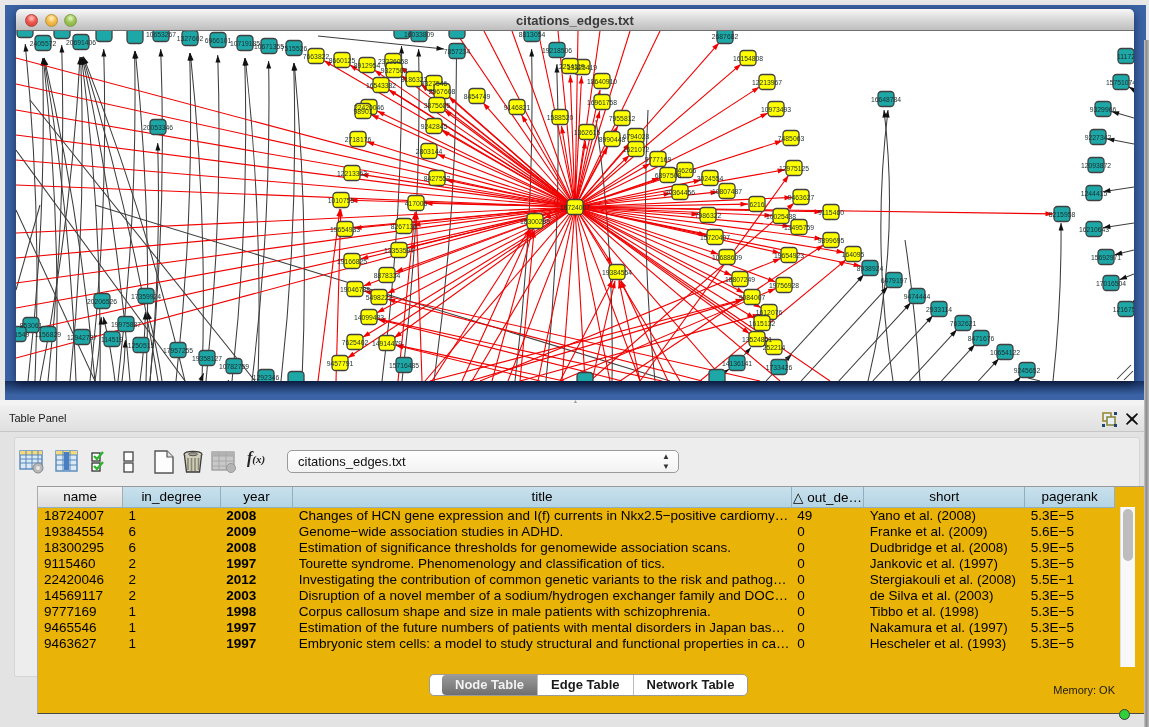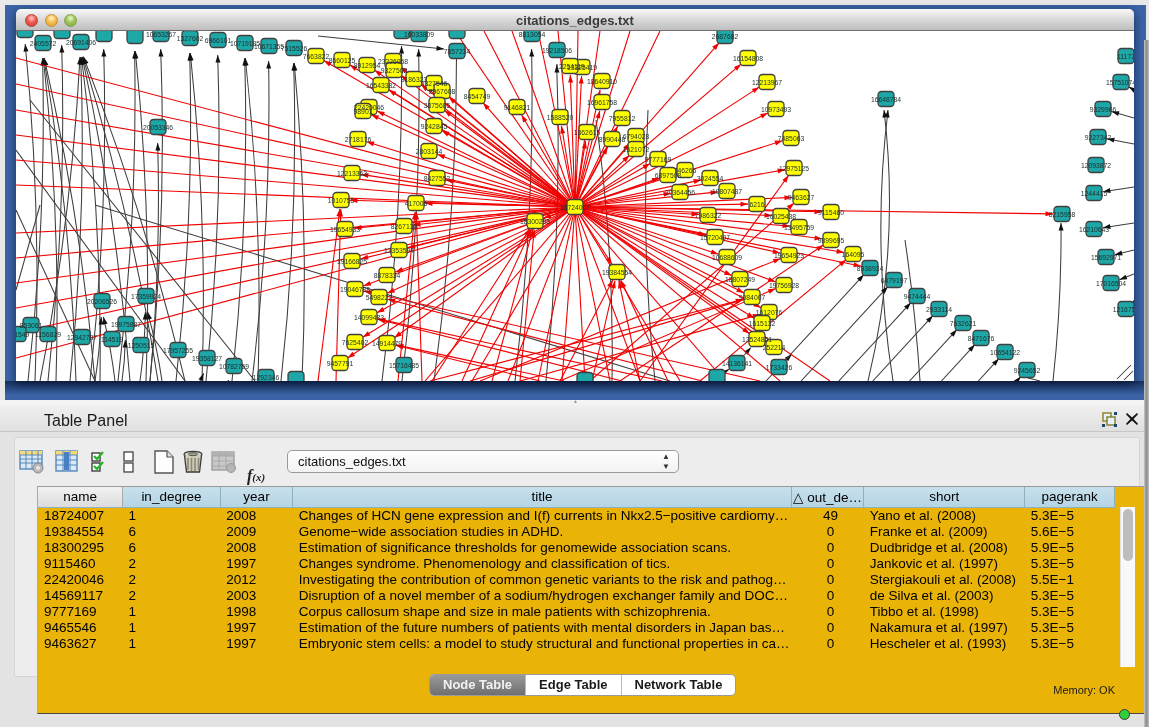--- a/index.html
+++ b/index.html
@@ -9,34 +9,34 @@
 .tl{position:absolute;top:5px;width:13px;height:13px;border-radius:50%;}
 .tl.r{left:9px;background:radial-gradient(circle at 50% 30%,#ffb3ad 10%,#ed5a52 45%,#c93a32);border:1px solid #b4443c;}
 .tl.y{left:29px;background:radial-gradient(circle at 50% 30%,#ffe9b0 10%,#f5bd4f 45%,#d79e2e);border:1px solid #c09137;}
 .tl.g{left:48px;background:radial-gradient(circle at 50% 30%,#d8f0b2 10%,#9fc459 45%,#7da93a);border:1px solid #81a046;}
 .wtitle{position:absolute;top:13px;left:0;width:1118px;text-align:center;font-size:13px;font-weight:bold;color:#3a3a3a;}
 .canvas{position:absolute;left:16px;top:31px;width:1118px;height:350px;background:#ffffff;overflow:hidden;}
 .shadowband{position:absolute;left:5px;top:381px;width:1141px;height:19px;background:linear-gradient(#16305e,#3b63a6 75%);}
 .divider{position:absolute;left:0;top:400px;width:1149px;height:5px;background:#f3f3f3;}
 .divarrow{position:absolute;left:572px;top:399px;width:7px;height:5px;font-size:5px;color:#999;text-align:center;line-height:5px;}
 .tphead{position:absolute;left:0;top:405px;width:1149px;height:27px;background:linear-gradient(#f0f0f0,#e0e0e0);border-bottom:1px solid #c6c6c6;}
-.tphead .t{position:absolute;left:9px;top:7px;font-size:16px;color:#1a1a1a;margin-left:35px;}
+.tphead .t{position:absolute;left:9px;top:7px;font-size:11px;color:#1a1a1a;}
 .tpbody{position:absolute;left:0;top:432px;width:1149px;height:295px;background:#e3e3e3;}
 .innerpanel{position:absolute;left:14px;top:437px;width:1126px;height:240px;background:#ededed;border:1px solid #d5d5d5;border-radius:2px;}
 .combo{position:absolute;left:287px;top:450px;width:392px;height:23px;background:linear-gradient(#ffffff,#f2f2f2);border:1px solid #9a9a9a;border-radius:5px;font-size:13px;color:#111;line-height:21px;padding-left:10px;}
 .combo .ud{position:absolute;right:8px;top:1px;font-size:8px;color:#333;line-height:10px;}
 .tblbox{position:absolute;left:17px;top:486px;width:1120px;height:228px;background:#eab308;border-top:1px solid #9a9a9a;border-bottom:1px solid #4a4a4a;border-left:1px solid #aaa;border-right:1px solid #aaa;overflow:hidden;margin-left:20px;}
 table.grid{border-collapse:collapse;table-layout:fixed;width:1077px;font-size:13.5px;color:#000;}
 table.grid th{height:20px;font-weight:normal;font-size:13.5px;background:linear-gradient(#c8e0ec,#b4d4e4);border-right:1px solid #8fb0c0;border-bottom:1px solid #8fb0c0;text-align:center;overflow:hidden;white-space:nowrap;}
 table.grid th.g{background:linear-gradient(#f2f2f2,#dcdcdc);border-right:1px solid #aaa;}
 table.grid td{height:16px;padding:0 0 0 6px;overflow:hidden;white-space:nowrap;text-overflow:ellipsis;}
-.c1{width:84px;}.c2{width:97px;}.c3{width:72px;}.c4{width:495px;}.c5{width:72px;text-align:center;}.c6{width:160px;}.c7{width:89px;}td.c6{padding-left:0;}
+.c1{width:84px;}.c2{width:97px;}.c3{width:72px;font-weight:bold;}.c4{width:495px;}.c5{width:72px;}.c6{width:160px;}.c7{width:89px;}td.c6{padding-left:0;}
 .vsb{position:absolute;left:1120px;top:507px;width:15px;height:160px;background:#f8f8f8;border-left:1px solid #e0e0e0;}
 .vsb .th{position:absolute;left:2px;top:2px;width:10px;height:52px;border-radius:5px;background:#bdbdbd;}
-.seg{position:absolute;left:429px;top:674px;height:22px;border:1px solid #9a9a9a;border-radius:5px;background:#fff;font-size:13px;font-weight:bold;}
+.seg{position:absolute;left:429px;top:674px;height:22px;border:1px solid #9a9a9a;border-radius:5px;background:#fff;font-size:13px;font-weight:bold;padding-left:12px;}
 .seg span{display:inline-block;height:20px;line-height:20px;padding:0 13px;color:#1a1a1a;vertical-align:top;}
 .seg .sep{padding:0;}
 .seg .on{background:linear-gradient(#9a9a9a,#6f6f6f);color:#f2f2f2;border-radius:4px 0 0 4px;}
 .seg .sep{display:inline-block;width:1px;height:20px;background:#bbb;vertical-align:top;}
 .memory{position:absolute;right:34px;top:684px;font-size:11px;color:#1a1a1a;}
 .memdot{position:absolute;left:1119px;top:709px;width:11px;height:11px;border-radius:50%;background:#2fd03a;border:1px solid #3c3c3c;}
 .redge{position:absolute;left:1144px;top:40px;width:5px;height:687px;background:linear-gradient(90deg,#c9c9c9,#8a8a8a 45%,#bdbdbd);}
 .ic{position:absolute;top:450px;}
 </style></head>
 <body>
@@ -730,21 +730,21 @@
  <path d="M3.5 5.5L5.5 22h13L20.5 5.5" fill="#cfccb8" stroke="#3a3a3a" stroke-width="1.3"></path>
  <path d="M7 8v12M10.5 8v13M14 8v13M17.5 8v12" stroke="#8a8878" stroke-width="1.6"></path>
  <ellipse cx="12" cy="4.2" rx="4.5" ry="1.5" fill="#a8a492" stroke="#555" stroke-width="1"></ellipse>
 </svg>
 <svg class="ic" style="left:211px;" width="26" height="24" viewBox="0 0 26 24">
  <rect x="1" y="2" width="22" height="18" fill="#c9c9c9" stroke="#9a9a9a" stroke-width="1.3"></rect>
  <rect x="1" y="2" width="22" height="4" fill="#b2b2b2"></rect>
  <path d="M1 6h22M1 11h22M1 16h22M8 2v18M15 2v18" stroke="#a8a8a8" stroke-width="1"></path>
  <circle cx="20" cy="18" r="4.5" fill="#b5b5b5" stroke="#999"></circle>
 </svg>
-<div class="ic" style="left:247px;top:467px;position:absolute;font-size:16px;font-style:italic;font-family:'Liberation Serif',serif;font-weight:bold;color:#222;">f<span style="font-size:11px;">(x)</span></div>
+<div class="ic" style="left:247px;top:449px;position:absolute;font-size:16px;font-style:italic;font-family:'Liberation Serif',serif;font-weight:bold;color:#222;">f<span style="font-size:11px;">(x)</span></div>
 
 <div class="combo">citations_edges.txt<span class="ud">▲<br>▼</span></div>
 <div class="tblbox">
 <table class="grid">
 <tbody>
         <tr>
           <th class="g c1">name</th>
           <th class="c2">in_degree</th>
           <th class="c3">year</th>
           <th class="c4">title</th>
@@ -776,21 +776,21 @@
           <td class="c3">2008</td>
           <td class="c4">Estimation of significance thresholds for genomewide association scans.</td>
           <td class="c5">0</td>
           <td class="c6">Dudbridge et al. (2008)</td>
           <td class="c7">5.9E−5</td>
         </tr>
 <tr>
           <td class="c1">9115460</td>
           <td class="c2">2</td>
           <td class="c3">1997</td>
-          <td class="c4">Changes syndrome. Phenomenology and classification of tics.</td>
+          <td class="c4">Tourette syndrome. Phenomenology and classification of tics.</td>
           <td class="c5">0</td>
           <td class="c6">Jankovic et al. (1997)</td>
           <td class="c7">5.3E−5</td>
         </tr>
 <tr>
           <td class="c1">22420046</td>
           <td class="c2">2</td>
           <td class="c3">2012</td>
           <td class="c4">Investigating the contribution of common genetic variants to the risk and pathogenesis of ADHD</td>
           <td class="c5">0</td>

